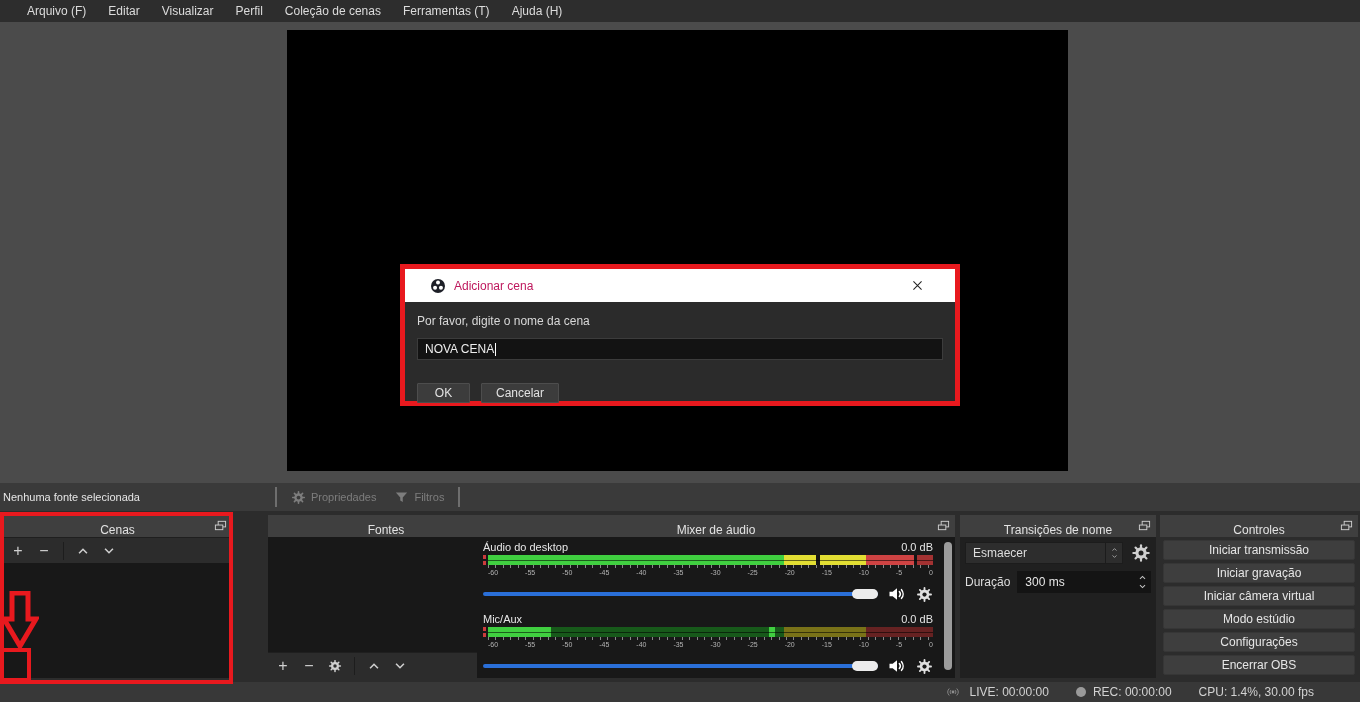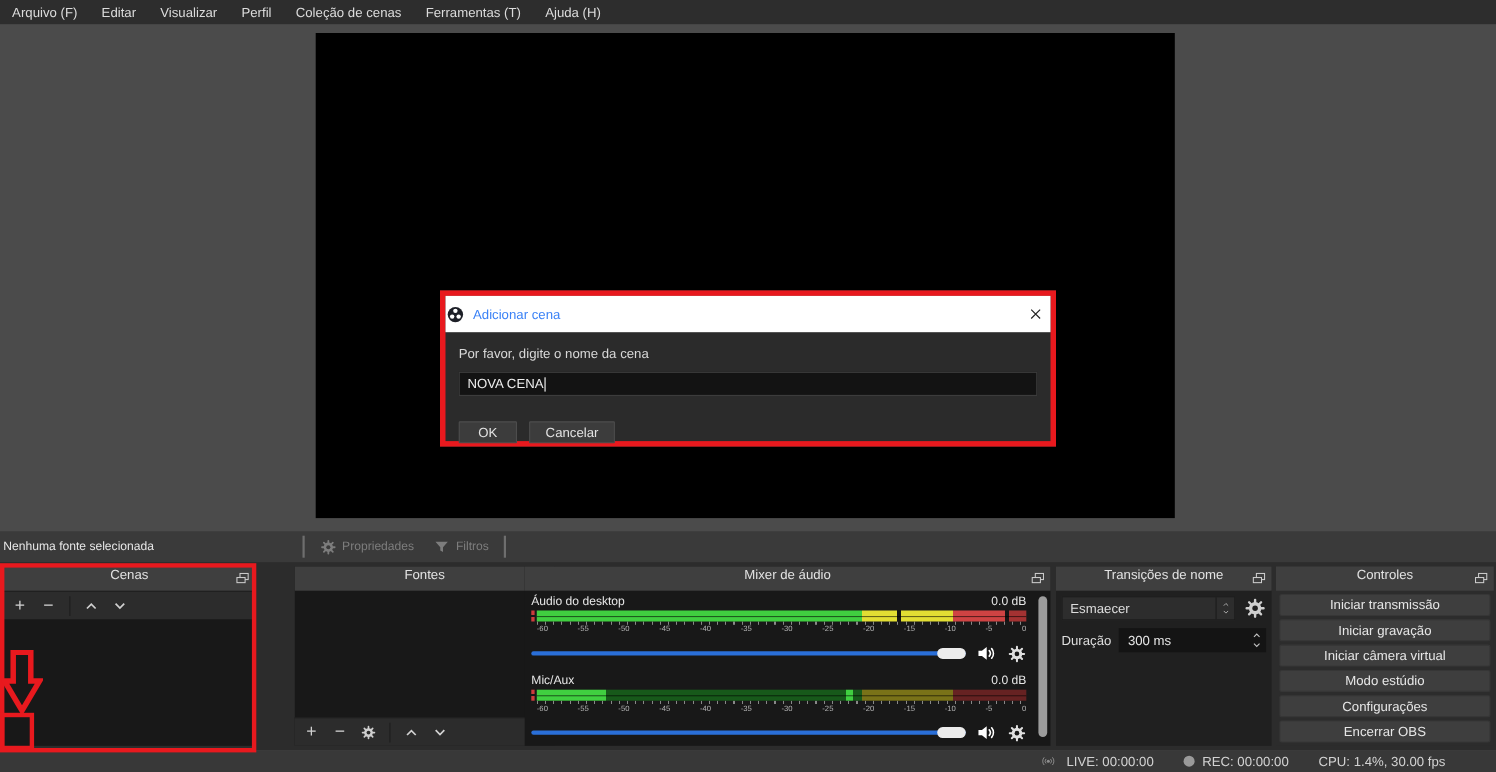--- a/index.html
+++ b/index.html
@@ -8,35 +8,35 @@
     position:relative; width:1360px; height:702px; overflow:hidden;
     background:#4b4b4b; font-family:"Liberation Sans", sans-serif;
     -webkit-font-smoothing:antialiased; color:#e0e0e0;
   }
   .icon { display:inline-block; vertical-align:middle; }
 
   
   .menubar {
     position:absolute; top:0; left:0; right:0; height:22px;
     background:#2d2d2d; display:flex; align-items:center;
-    font-size:12px; color:#dcdcdc;
+    font-size:12px; color:#dcdcdc;padding-left:16px;
   }
   .menu-item { padding:0 11px; height:22px; display:flex; align-items:center; cursor:default; }
 
   
   .preview { position:absolute; left:287px; top:30px; width:781px; height:441px; background:#000; }
 
   
   .dialog-annot {
     position:absolute; left:400px; top:264px; width:560px; height:142px;
     border:5px solid #e8191e; background:#2b2b2b; z-index:20;
   }
   .dlg-title {
     height:33px; background:#ffffff; display:flex; align-items:center;
-    padding:0 1px; gap:8px; color:#3b82f6; font-size:12px;
+    padding:0 25px; gap:8px; color:#be185d; font-size:12px;
   }
   .dlg-title .ttl { flex:1; }
   .dlg-close { width:26px; height:26px; display:flex; align-items:center; justify-content:center; color:#222; }
   .dlg-body { padding:12px 12px 0; }
   .dlg-prompt { font-size:12px; color:#d8d8d8; margin-bottom:10px; }
   .dlg-input {
     height:22px; background:#131313; border:1px solid #3c3c3c;
     display:flex; align-items:center; padding-left:7px; font-size:12px; color:#ededed;
   }
   .caret { width:1px; height:13px; background:#fff; margin-left:1px; }
@@ -55,21 +55,21 @@
   .no-src { width:270px; padding-left:3px; color:#e6e6e6; }
   .vsep { width:2px; height:20px; background:#6e6e6e; margin:0 5px; }
   .tool { display:flex; align-items:center; gap:5px; color:#7d7d7d; padding:0 9px; }
   .tool .icon { color:#7d7d7d; }
 
   
   .dockstrip { position:absolute; left:0; top:511px; width:100%; height:171px; background:#2c2c2c; }
   .dock { position:absolute; top:515px; height:163px; background:#181818; display:flex; flex-direction:column; }
   .dock-header {
     flex:0 0 22px; background:#3f3f3f; position:relative;
-    display:flex; align-items:flex-start; justify-content:center;
+    display:flex; align-items:flex-end; justify-content:center;
     font-size:12px; color:#e2e2e2;
   }
   .popout { position:absolute; right:5px; top:4px; width:13px; height:13px; color:#cfcfcf; --popout-bg:#3f3f3f; }
   .dock-content { flex:1; position:relative; overflow:hidden; }
   .dock-toolbar {
     flex:0 0 26px; background:#2c2c2c; border-top:1px solid #1f1f1f;
     display:flex; align-items:center; padding:0 3px; gap:2px; color:#d0d0d0;
   }
   .tb-btn { width:24px; height:22px; display:flex; align-items:center; justify-content:center; font-size:16px; line-height:1; }
   .tb-btn svg { width:14px; height:14px; }

